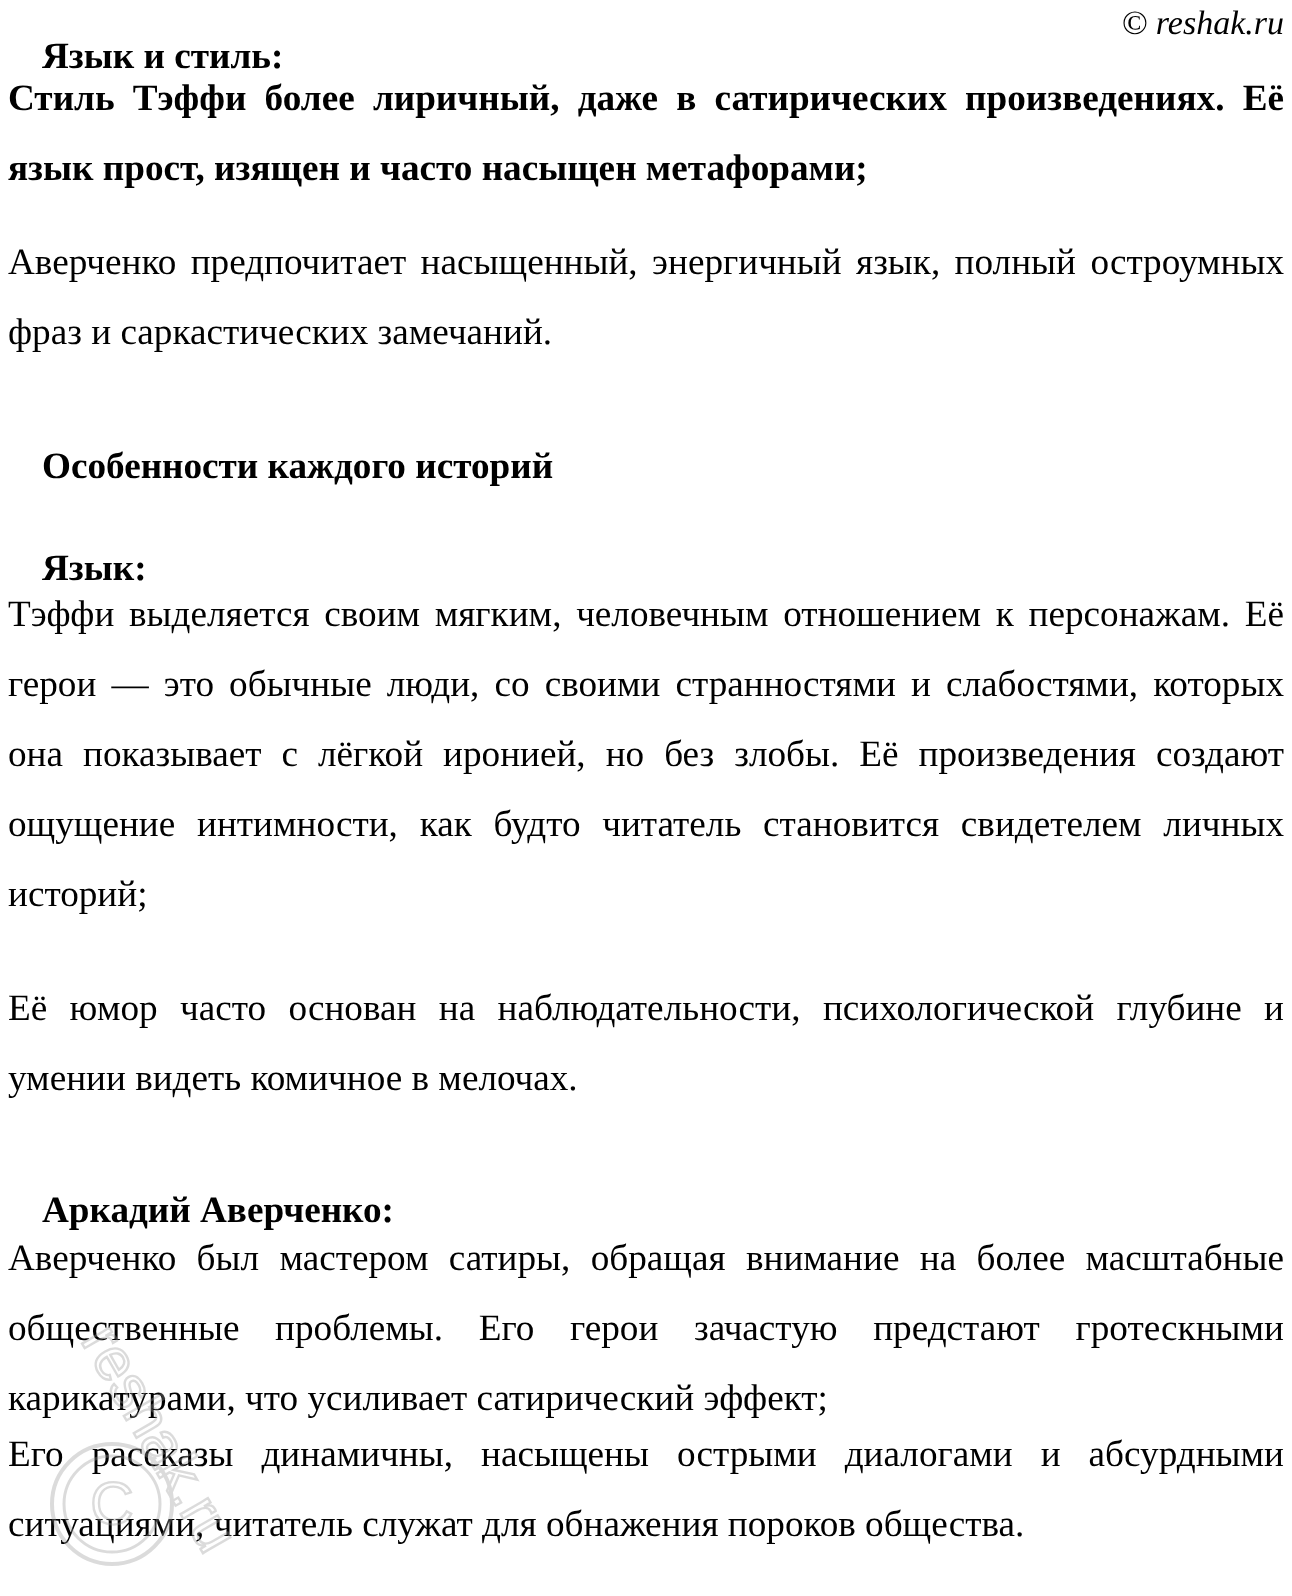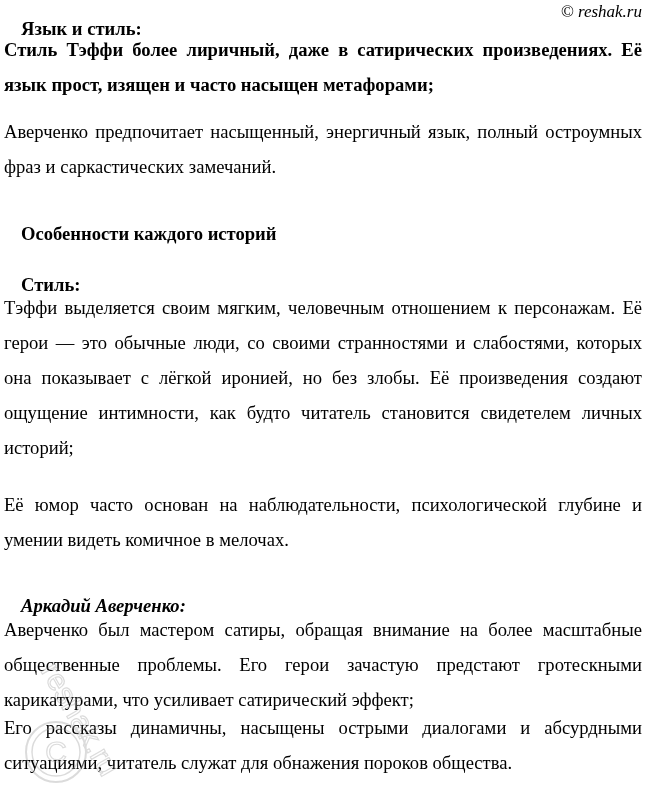--- a/index.html
+++ b/index.html
@@ -68,32 +68,32 @@
 
   <div class="block" style="top:114px;">
     <p class="para">Аверченко предпочитает насыщенный, энергичный язык, полный остроумных фраз и саркастических замечаний.</p>
   </div>
 
   <div class="block" style="top:205px;">
     <p class="heading">Особенности каждого историй</p>
   </div>
 
   <div class="block" style="top:256px;">
-    <p class="heading">Стиль:</p>
+    <p class="heading">Язык:</p>
   </div>
 
   <div class="block" style="top:290px;">
     <p class="para">Тэффи выделяется своим мягким, человечным отношением к персонажам. Её герои — это обычные люди, со своими странностями и слабостями, которых она показывает с лёгкой иронией, но без злобы. Её произведения создают ощущение интимности, как будто читатель становится свидетелем личных историй;</p>
   </div>
 
   <div class="block" style="top:487px;">
     <p class="para">Её юмор часто основан на наблюдательности, психологической глубине и умении видеть комичное в мелочах.</p>
   </div>
 
-  <div class="block" style="top:577px;font-style:italic;">
+  <div class="block" style="top:577px;">
     <p class="heading">Аркадий Аверченко:</p>
   </div>
 
   <div class="block" style="top:612px;">
     <p class="para">Аверченко был мастером сатиры, обращая внимание на более масштабные общественные проблемы. Его герои зачастую предстают гротескными карикатурами, что усиливает сатирический эффект;</p>
   </div>
 
   <div class="block" style="top:710px;">
     <p class="para">Его рассказы динамичны, насыщены острыми диалогами и абсурдными ситуациями, читатель служат для обнажения пороков общества.</p>
   </div>

